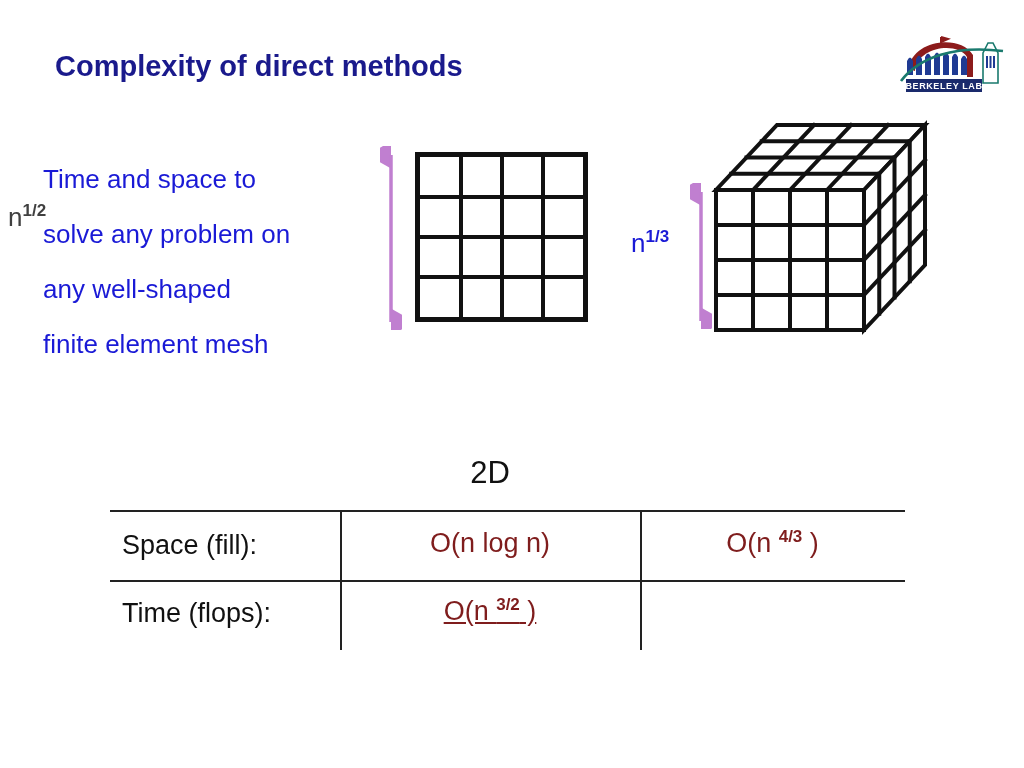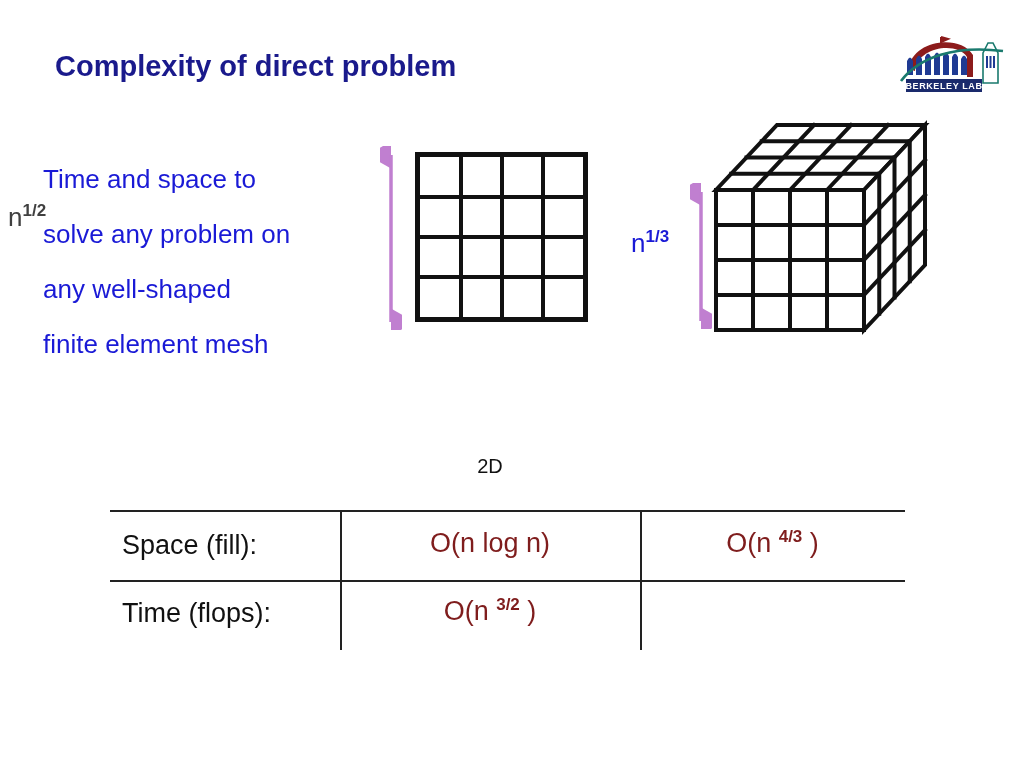--- a/index.html
+++ b/index.html
@@ -120,21 +120,21 @@
   #table-area {
     position: absolute;
     left: 110px;
     top: 455px;
     width: 800px;
     height: 200px;
   }
   .col-head {
     position: absolute;
     top: 0px;
-    font-size: 20px;
+    font-size: 31px;
     color: #111111;
     text-align: center;
     width: 120px;
   }
   #head2d { left: 320px; }
   #head3d { left: 603px; }
 
   .hline {
     position: absolute;
     left: 0px;
@@ -167,27 +167,27 @@
     font-size: 27px;
     color: #7f1d1d;
     text-align: center;
     white-space: nowrap;
   }
   #lbl-space { top: 75px; }
   #lbl-time  { top: 143px; }
 
   #val-space-2d { top: 73px; left: 230px; width: 300px; }
   #val-space-3d { top: 73px; left: 530px; width: 265px; }
-  #val-time-2d  { top: 141px; left: 230px; width: 300px; }
+  #val-time-2d  { top: 141px; left: 230px; width: 300px; text-decoration: underline; }
   #val-time-3d  { top: 141px; left: 530px; width: 265px; }
 </style>
 </head>
 <body>
 
-<div id="slide-title">Complexity of direct problem</div>
+<div id="slide-title">Complexity of direct methods</div>
 
 <div id="logo">
   <svg width="118" height="72" viewBox="0 0 118 72">
 
     <path d="M 16 44 C 18 16, 66 8, 80 30 L 80 52 L 74 52 L 74 32 C 64 16, 24 22, 22 46 Z" fill="#8c1b1b"></path>
 
     <path d="M 48 12 L 48 20 M 48 12 L 55 14 L 48 17" stroke="#8c1b1b" stroke-width="2" fill="#8c1b1b"></path>
 
     <g fill="#1f3a93">
       <path d="M 14 36 q 3 -7 6 0 l 0 14 l -6 0 Z"></path>

